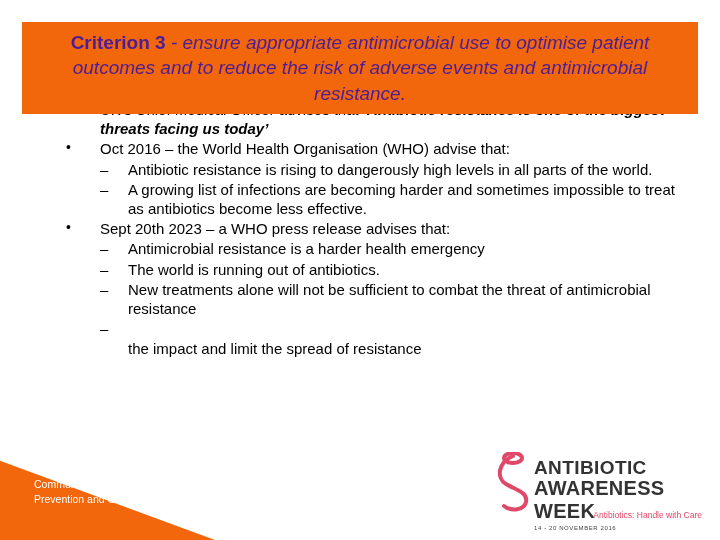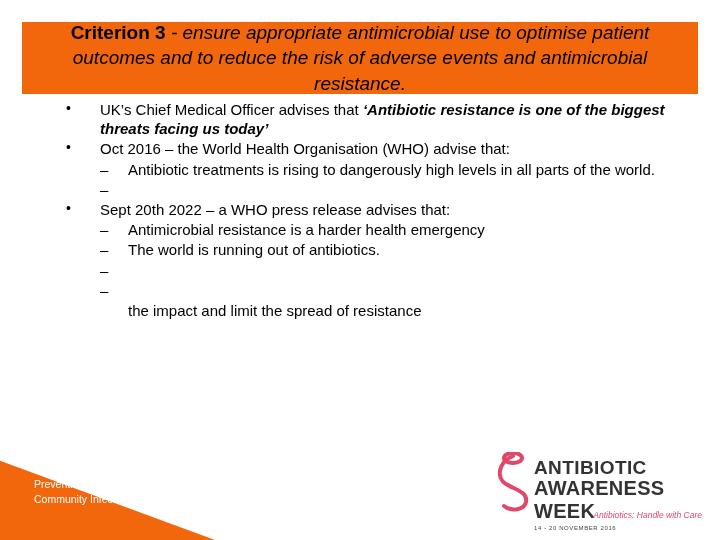--- a/index.html
+++ b/index.html
@@ -62,23 +62,23 @@
     font-style: italic;
     font-weight: bold;
   }
 
   
   .title-banner {
     position: absolute;
     left: 22px;
     top: 22px;
     width: 676px;
-    height: 72px;
+    height: 92px;
     background: #f2670c;
-    color: #000000;
+    color: #4c1d95;
     display: flex;
     align-items: center;
     justify-content: center;
     text-align: center;
     padding: 0 14px;
     box-sizing: border-box;
     z-index: 5;
   }
   .title-text {
     font-size: 19px;
@@ -142,21 +142,20 @@
   }
   .logo-line3 {
     font-size: 6px;
     color: #444444;
     letter-spacing: 0.6px;
     margin-top: 2px;
   }
   .logo-tag {
     font-size: 8.5px;
     color: #e0486a;
-    font-style: italic;
     margin-top: 4px;
     text-align: right;
     width: 160px;
   }
   .logo-mark {
     position: absolute;
     left: 0;
     top: 2px;
   }
 </style>
@@ -170,44 +169,46 @@
     <span class="bullet-text">UK’s Chief Medical Officer advises that <span class="bold-italic">‘Antibiotic resistance is one of the biggest threats facing us today’</span></span>
   </div>
 
   <div class="bullet-row lvl1">
     <span class="marker">•</span>
     <span class="bullet-text">Oct 2016 – the World Health Organisation (WHO) advise that:</span>
   </div>
 
   <div class="bullet-row lvl2">
     <span class="marker">–</span>
-    <span class="bullet-text">Antibiotic treatments is rising to dangerously high levels in all parts of the world.</span>
-  </div>
-
-  <div class="bullet-row lvl2">
-    <span class="marker">–</span>
+    <span class="bullet-text">Antibiotic resistance is rising to dangerously high levels in all parts of the world.</span>
+  </div>
+
+  <div class="bullet-row lvl2">
+    <span class="marker">–</span>
+    <span class="bullet-text">A growing list of infections are becoming harder and sometimes impossible to treat as antibiotics become less effective.</span>
   </div>
 
   <div class="bullet-row lvl1">
     <span class="marker">•</span>
-    <span class="bullet-text">Sept 20th 2022 – a WHO press release advises that:</span>
+    <span class="bullet-text">Sept 20th 2023 – a WHO press release advises that:</span>
   </div>
 
   <div class="bullet-row lvl2">
     <span class="marker">–</span>
     <span class="bullet-text">Antimicrobial resistance is a harder health emergency</span>
   </div>
 
   <div class="bullet-row lvl2">
     <span class="marker">–</span>
     <span class="bullet-text">The world is running out of antibiotics.</span>
   </div>
 
   <div class="bullet-row lvl2">
     <span class="marker">–</span>
+    <span class="bullet-text">New treatments alone will not be sufficient to combat the threat of antimicrobial resistance</span>
   </div>
 
   <div class="bullet-row lvl2">
     <span class="marker">–</span>
   </div>
 
   <div class="bullet-row lvl2">
     <span class="marker"></span>
     <span class="bullet-text">the impact and limit the spread of resistance</span>
   </div>
@@ -216,22 +217,22 @@
 
 <div class="title-banner">
   <div class="title-text">
     <span class="lead">Criterion 3</span><span> - ensure appropriate antimicrobial use to optimise patient outcomes and to reduce the risk of adverse events and antimicrobial resistance.</span>
   </div>
 </div>
 
 <div class="corner-triangle"></div>
 <div class="footer-org">
   <div>Local Authority</div>
+  <div>Community Infection</div>
   <div>Prevention and Control Service</div>
-  <div>Community Infection</div>
 </div>
 
 <div class="logo-wrap">
   <div class="logo-mark">
     <svg width="46" height="62" viewBox="0 0 46 62">
       <path d="M23 4 C8 10, 6 26, 16 32 C26 38, 38 40, 36 50 C34 58, 22 60, 14 54" fill="none" stroke="#e0486a" stroke-width="4" stroke-linecap="round"></path>
       <ellipse cx="23" cy="6" rx="9" ry="5" fill="none" stroke="#e0486a" stroke-width="4"></ellipse>
     </svg>
   </div>
   <div class="logo-text">

